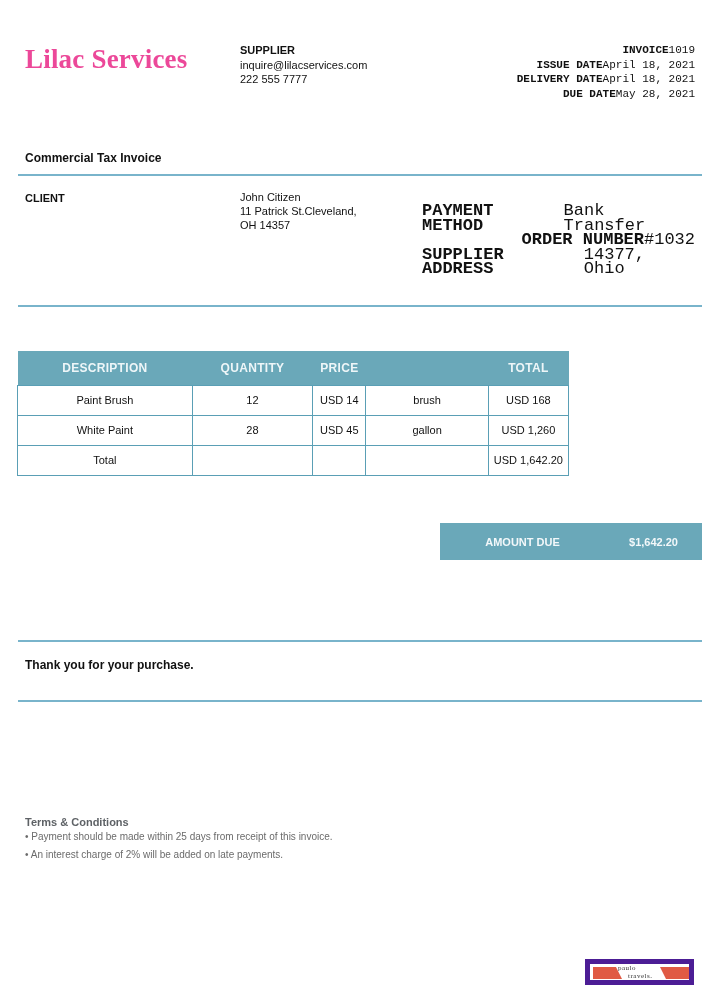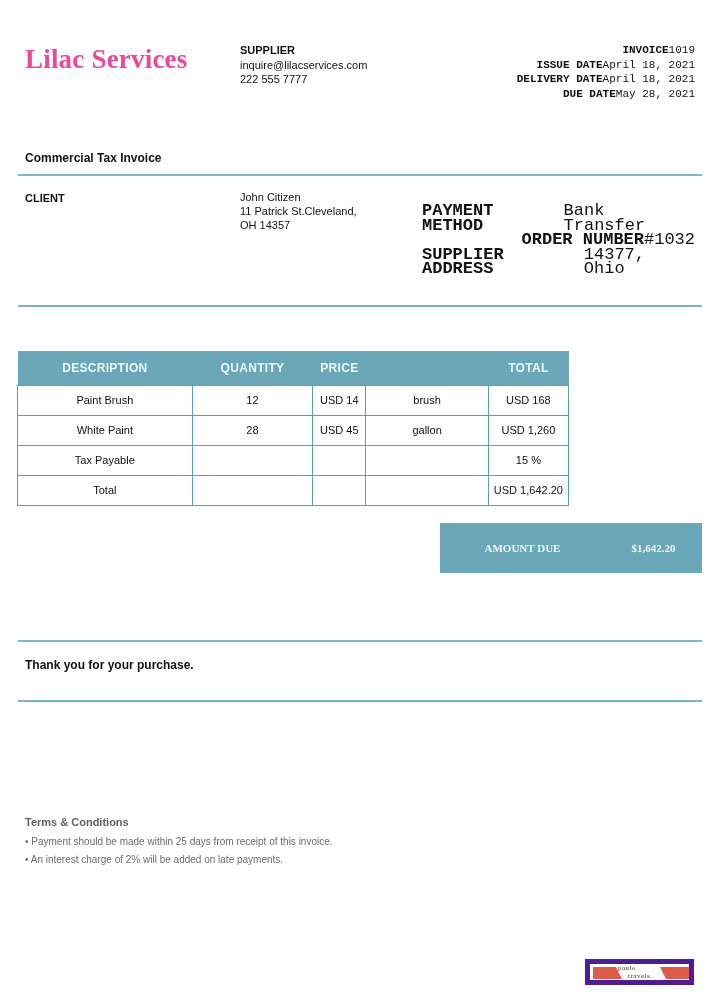--- a/index.html
+++ b/index.html
@@ -13,26 +13,26 @@
   .row { display: flex; justify-content: flex-end; font-family: Liberation Mono, monospace; }
   .row .k { font-weight: bold; }
   .subtitle { left: 25px; top: 145px; font-size: 12px; font-weight: bold; margin-top: 6px; }
   .hr { left: 18px; width: 684px; height: 2px; background: #79b4cb; }
   .client-lbl { left: 25px; top: 192px; font-size: 11px; font-weight: bold; }
   .client-val { left: 240px; top: 190px; font-size: 11px; line-height: 14px; }
   .pay { left: 422px; top: 204px; width: 273px; font-size: 17px; line-height: 14.5px; }
   table.items { position: absolute; left: 17px; top: 351px; width: 552px; border-collapse: collapse; font-size: 11px; }
   table.items th { background: #6aa8b9; color: #eef6f8; font-weight: bold; height: 34px; font-size: 12px; letter-spacing: 0.3px; border: none; }
   table.items td { border: 1px solid #5a9fb5; height: 30px; text-align: center; }
-  .due { left: 440px; top: 523px; width: 262px; height: 50px; background: #6aa8b9; color: #f3f8fa; font-size: 11px; font-weight: bold; display: flex; align-items: center; font-family: Liberation Serif, serif; }
+  .due { left: 440px; top: 523px; width: 262px; height: 37px; background: #6aa8b9; color: #f3f8fa; font-size: 11px; font-weight: bold; display: flex; align-items: center; }
   .due .l { width: 165px; text-align: center; }
   .due .v { flex: 1; text-align: center; }
   .thanks { left: 25px; top: 658px; font-size: 12px; font-weight: bold; }
   .terms { left: 25px; top: 816px; color: #6b6b6b; font-size: 10px; }
-  .terms .t { font-weight: bold; font-size: 11px; margin-bottom: 5px; color: #5e6266; }
+  .terms .t { font-weight: bold; font-size: 11px; color: #5e6266; }
   .terms .li { line-height: 18px; }
   .logo { left: 585px; top: 959px; width: 109px; height: 26px; border: 5px solid #4c1d95; background: #fff; overflow: hidden; }
   .logo .txt { position: absolute; left: 28px; top: 1px; font-family: "Liberation Serif", serif; font-size: 7px; line-height: 7.5px; color: #333; letter-spacing: 0.5px; }
 </style>
 </head>
 <body>
 
 <div class="abs brand">Lilac Services</div>
 
 <div class="abs sup">
@@ -114,27 +114,20 @@
       <td>USD 168</td>
     </tr>
     <tr>
       <td>White Paint</td>
       <td>28</td>
       <td>USD 45</td>
       <td>gallon</td>
       <td>USD 1,260</td>
     </tr>
     <tr>
-      <td>Tax Payable</td>
-      <td></td>
-      <td></td>
-      <td></td>
-      <td>15 %</td>
-    </tr>
-    <tr>
       <td>Total</td>
       <td></td>
       <td></td>
       <td></td>
       <td>USD 1,642.20</td>
     </tr>
   </tbody>
 </table>
 
 <div class="abs due">

